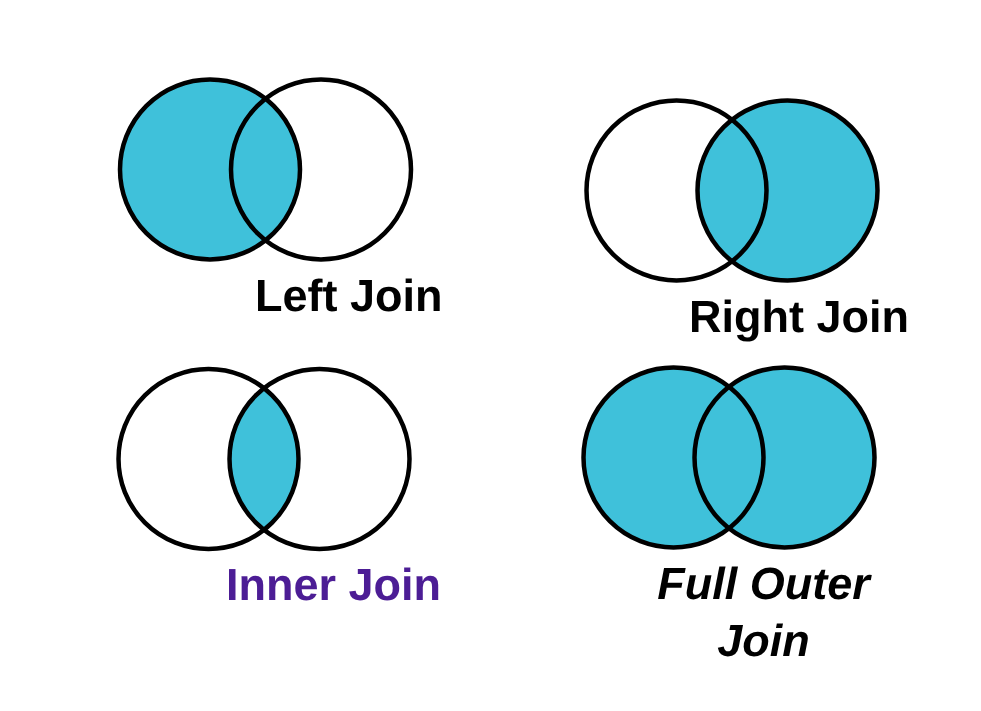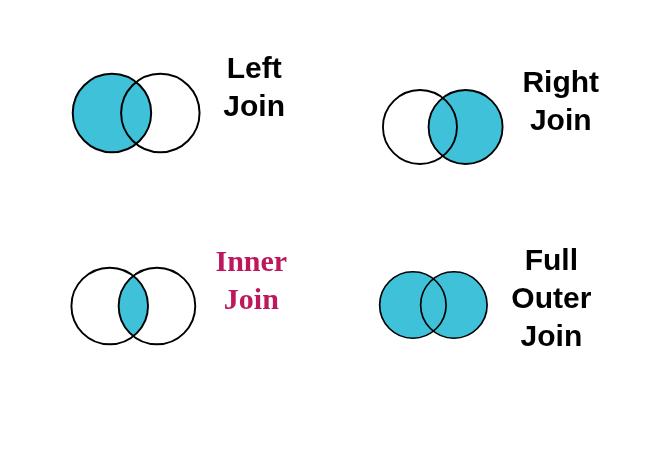--- a/index.html
+++ b/index.html
@@ -11,22 +11,22 @@
     height: 474px;
     position: relative;
     overflow: hidden;
     font-family: "Liberation Sans", sans-serif;
     background: #ffffff;
   }
   .quadrant {
     position: absolute;
     width: 236px;
     display: flex;
-    flex-direction: row;
-    align-items: flex-start;
+    flex-direction: column;
+    align-items: flex-end;
   }
   #q-left-join  { left: 59px;  top: 48px;  }
   #q-right-join { left: 370px; top: 62px;  }
   #q-inner-join { left: 58px;  top: 241px; }
   #q-full-outer-join { left: 368px; top: 240px; }
   .venn {
     width: 236px;
     height: 130px;
     display: block;
   }
@@ -65,25 +65,25 @@
     </svg>
   <div class="join-label" style="color: rgb(0, 0, 0);">Right Join</div>
 </div>
 
 <div class="quadrant" id="q-inner-join">
   <svg class="venn" viewBox="0 0 236 130">
       <path d="M 118 17.77 A 60 60 0 0 1 118 112.23 A 60 60 0 0 1 118 17.77 Z" fill="#3FC1DA"></path>
       <circle cx="81" cy="65" r="60" fill="none" stroke="#000000" stroke-width="3"></circle>
       <circle cx="155" cy="65" r="60" fill="none" stroke="#000000" stroke-width="3"></circle>
     </svg>
-  <div class="join-label" style="color: #be185d; font-family: Liberation Serif, serif;">Inner Join</div>
+  <div class="join-label" style="color: #4c1d95;">Inner Join</div>
 </div>
 
 <div class="quadrant" id="q-full-outer-join">
   <svg class="venn" viewBox="0 0 236 130">
       <circle cx="81" cy="65" r="60" fill="#3FC1DA"></circle>
       <circle cx="155" cy="65" r="60" fill="#3FC1DA"></circle>
       <path d="M 118 17.77 A 60 60 0 0 1 118 112.23 A 60 60 0 0 1 118 17.77 Z" fill="#3FC1DA"></path>
       <circle cx="81" cy="65" r="60" fill="none" stroke="#000000" stroke-width="3"></circle>
       <circle cx="155" cy="65" r="60" fill="none" stroke="#000000" stroke-width="3"></circle>
     </svg>
-  <div class="join-label" style="color: rgb(0, 0, 0);">Full Outer Join</div>
+  <div class="join-label" style="color: rgb(0, 0, 0); font-style: italic;">Full Outer Join</div>
 </div>
 
 </body></html>

